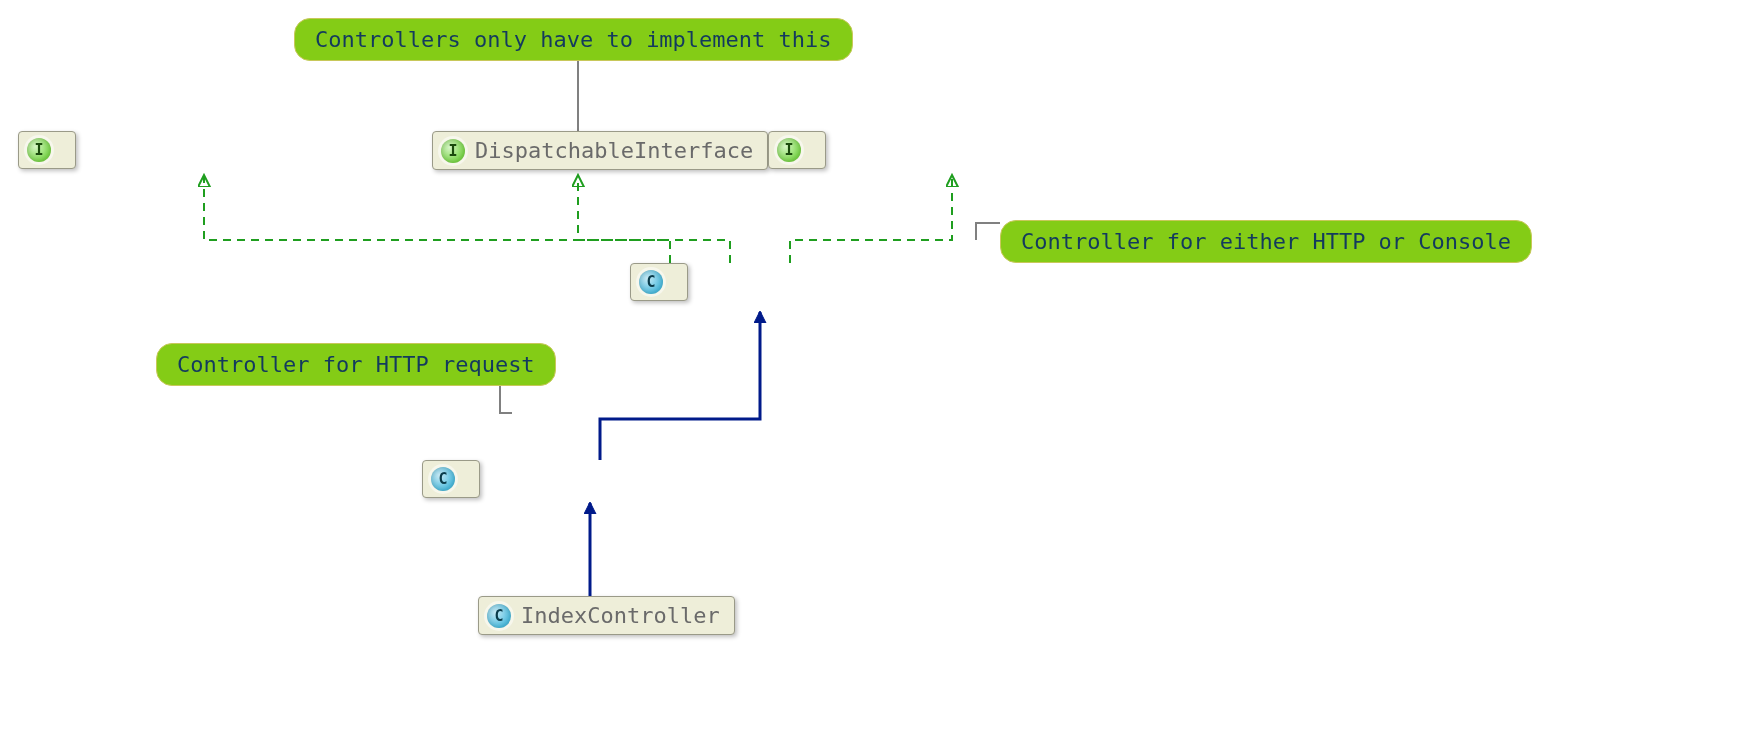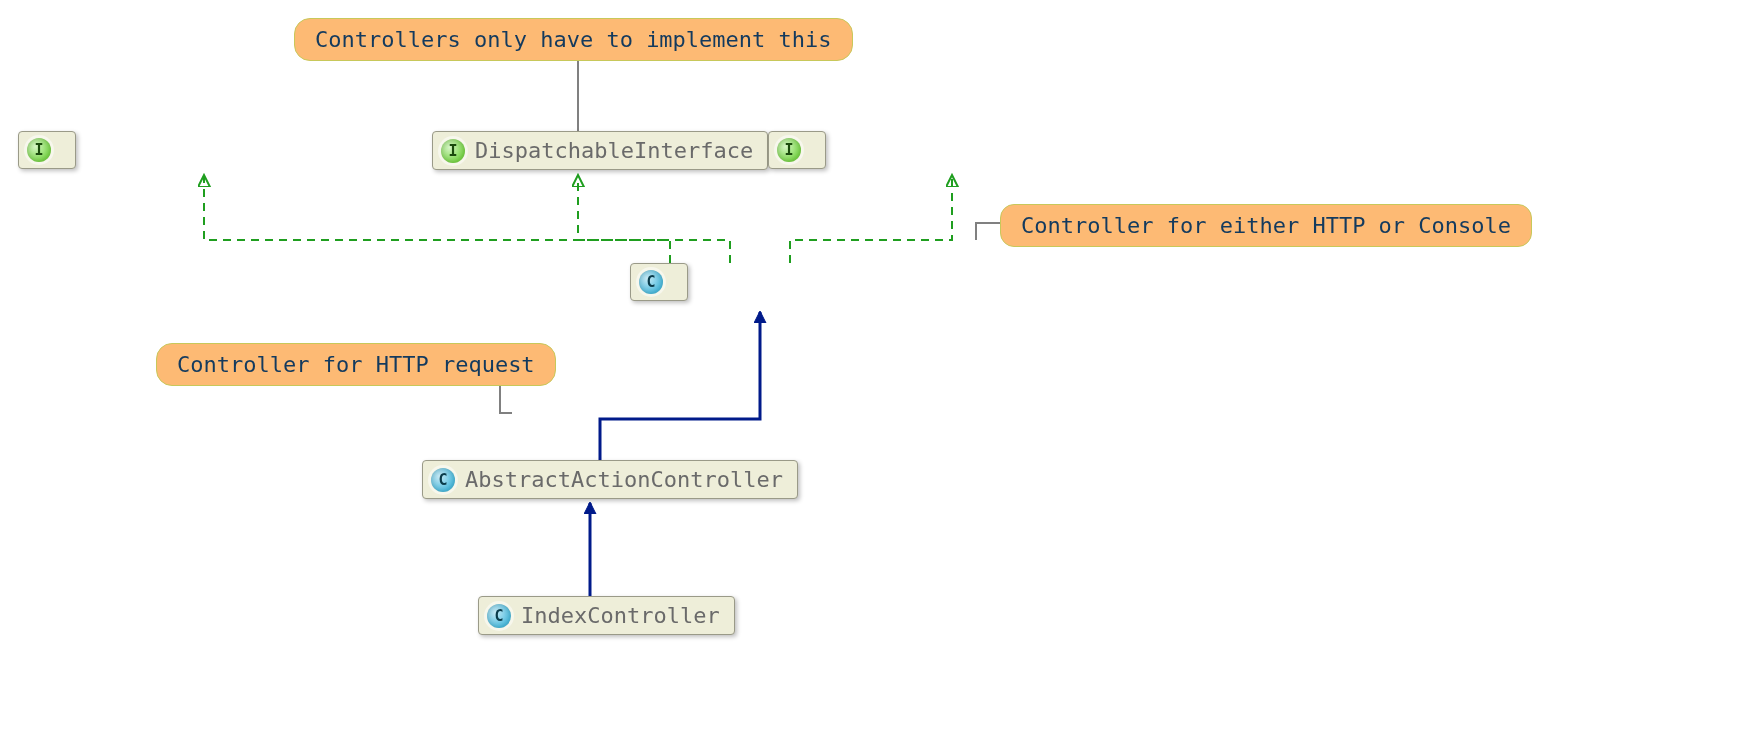--- a/index.html
+++ b/index.html
@@ -40,21 +40,21 @@
   .badge-i {
     background: radial-gradient(circle at 35% 35%, #d6f5c6, #7bd84a 70%);
     color: #1b4a0d;
   }
   .badge-c {
     background: radial-gradient(circle at 35% 35%, #c9eaf5, #4dbde0 70%);
     color: #0a3b4a;
   }
   .note {
     position: absolute;
-    background: #fdba74;
+    background: #84cc16;
     border: 1px solid #c8c85a;
     border-radius: 16px;
     padding: 8px 20px;
     color: #133a5e;
     white-space: nowrap;
   }
   svg.connectors {
     position: absolute;
     left: 0;
     top: 0;
@@ -84,21 +84,21 @@
   <polyline points="730,263 730,240 578,240 578,176" fill="none" stroke="#1f9e1f" stroke-width="2" stroke-dasharray="8 6" marker-end="url(#greenArrow)"></polyline>
   <polyline points="790,263 790,240 952,240 952,176" fill="none" stroke="#1f9e1f" stroke-width="2" stroke-dasharray="8 6" marker-end="url(#greenArrow)"></polyline>
 
   <polyline points="600,460 600,419 760,419 760,312" fill="none" stroke="#001a8a" stroke-width="3" marker-end="url(#navyArrow)"></polyline>
   <line x1="590" y1="596" x2="590" y2="503" stroke="#001a8a" stroke-width="3" marker-end="url(#navyArrow)"></line>
 </svg>
 
 <div class="note" style="left:294px; top:18px;">
   <span>Controllers only have to implement this</span>
 </div>
-<div class="note" style="left:1000px; top:204px;border-radius:14px;">
+<div class="note" style="left:1000px; top:220px;">
   <span>Controller for either HTTP or Console</span>
 </div>
 <div class="note" style="left:156px; top:343px;text-align:right;">
   <span>Controller for HTTP request</span>
 </div>
 
 <div class="node" style="left:18px; top:131px;">
   <span class="badge badge-i">I</span>
 </div>
 <div class="node" style="left:432px; top:131px;">
@@ -107,18 +107,17 @@
 </div>
 <div class="node" style="left:768px; top:131px;">
   <span class="badge badge-i">I</span>
 </div>
 
 <div class="node" style="left:630px; top:263px;">
   <span class="badge badge-c">C</span>
 </div>
 <div class="node" style="left:422px; top:460px;">
   <span class="badge badge-c">C</span>
-  <span>AbstractActionController</span>
 </div>
 <div class="node" style="left:478px; top:596px;">
   <span class="badge badge-c">C</span>
   <span>IndexController</span>
 </div>
 
 </body></html>

